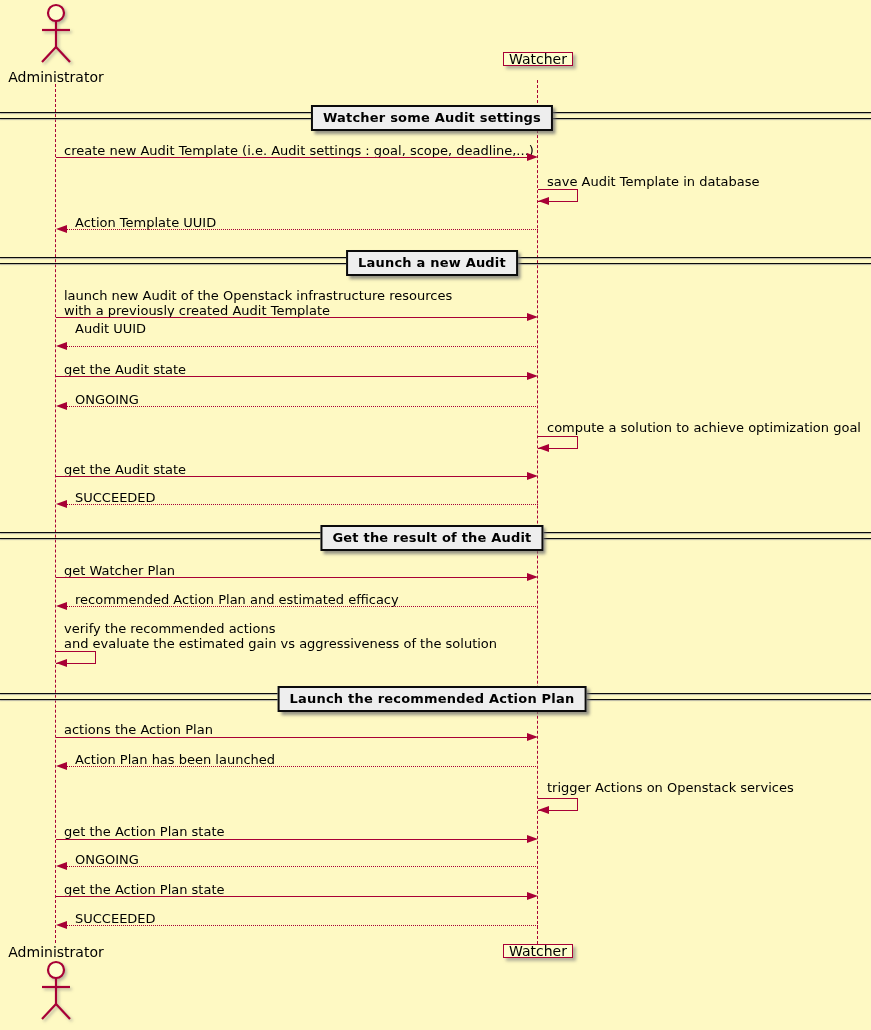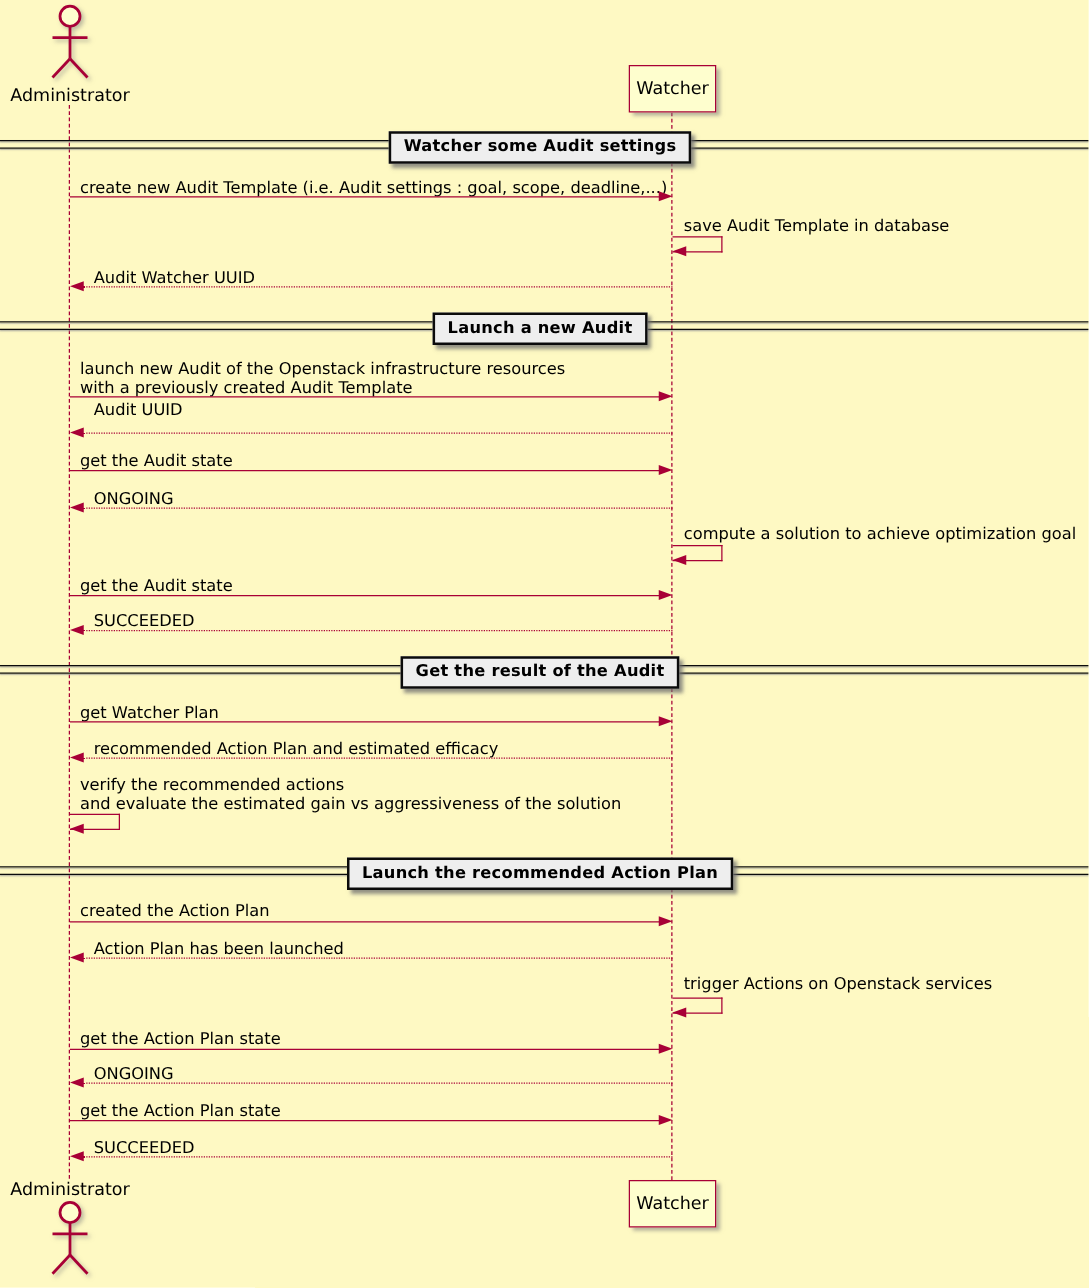--- a/index.html
+++ b/index.html
@@ -7,21 +7,21 @@
     --pfill:#FEFECE;
     --sfill:#EEEEEE;
     --ink:#000000;
   }
   *{margin:0;padding:0;box-sizing:border-box;}
   body{background:#fff;font-family:"DejaVu Sans",sans-serif;}
   .stage{position:relative;width:871px;height:1030px;background:#fef9c3;overflow:hidden;}
 
   .lifeline{position:absolute;width:0;border-left:1px dashed var(--accent);}
 
-  .participant{position:absolute;width:70px;height:38px;background:var(--pfill);
+  .participant{position:absolute;width:70px;height:14px;background:var(--pfill);
     border:1.5px solid var(--accent);display:flex;align-items:center;justify-content:center;
     font-size:14px;color:var(--ink);box-shadow:3px 3px 3px rgba(120,120,120,.55);text-align:right;}
 
   .actor-label{position:absolute;width:120px;text-align:center;font-size:14px;color:var(--ink);}
 
   .actor-svg{position:absolute;filter:drop-shadow(2.5px 2.5px 1.5px rgba(120,120,120,.5));}
 
   .divline{position:absolute;left:0;width:871px;height:0;border-top:1.5px solid #0b0b0b;}
   .divline.shadow{box-shadow:0 1px 1px rgba(150,150,150,.8);}
   .divlabel{position:absolute;left:432px;transform:translateX(-50%);
@@ -75,21 +75,21 @@
     <div class="arr arr-r" style="left:527px;top:153px"></div>
   </div>
 
   <div>
     <div class="mtext" style="left:547px;top:174px">save Audit Template in database</div>
     <div class="selfloop" style="left:538px;top:189px"></div>
     <div class="arr arr-l" style="left:538px;top:197px"></div>
   </div>
 
   <div>
-    <div class="mtext" style="left:75px;top:215px">Audit Watcher UUID</div>
+    <div class="mtext" style="left:75px;top:215px">Action Template UUID</div>
     <div class="hline dotted" style="left:66px;top:229px;width:472px"></div>
     <div class="arr arr-l" style="left:56px;top:225px"></div>
   </div>
 
   <div>
     <div class="divline shadow" style="top:257px"></div>
     <div class="divline shadow" style="top:263px"></div>
     <div class="divlabel" style="top:250px">Launch a new Audit</div>
   </div>
 
@@ -161,21 +161,21 @@
     <div class="arr arr-l" style="left:56px;top:659px"></div>
   </div>
 
   <div>
     <div class="divline shadow" style="top:693px"></div>
     <div class="divline shadow" style="top:699px"></div>
     <div class="divlabel" style="top:686px">Launch the recommended Action Plan</div>
   </div>
 
   <div>
-    <div class="mtext" style="left:64px;top:722px">created the Action Plan</div>
+    <div class="mtext" style="left:64px;top:722px">actions the Action Plan</div>
     <div class="hline solid" style="left:56px;top:737px;width:472px"></div>
     <div class="arr arr-r" style="left:527px;top:733px"></div>
   </div>
 
   <div>
     <div class="mtext" style="left:75px;top:752px">Action Plan has been launched</div>
     <div class="hline dotted" style="left:66px;top:766px;width:472px"></div>
     <div class="arr arr-l" style="left:56px;top:762px"></div>
   </div>
 

